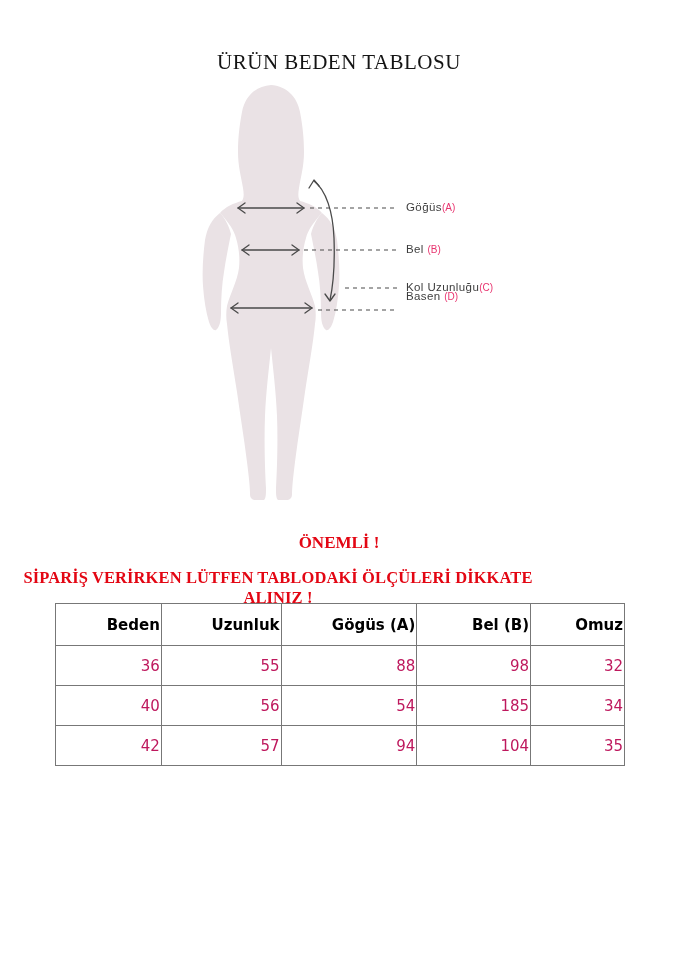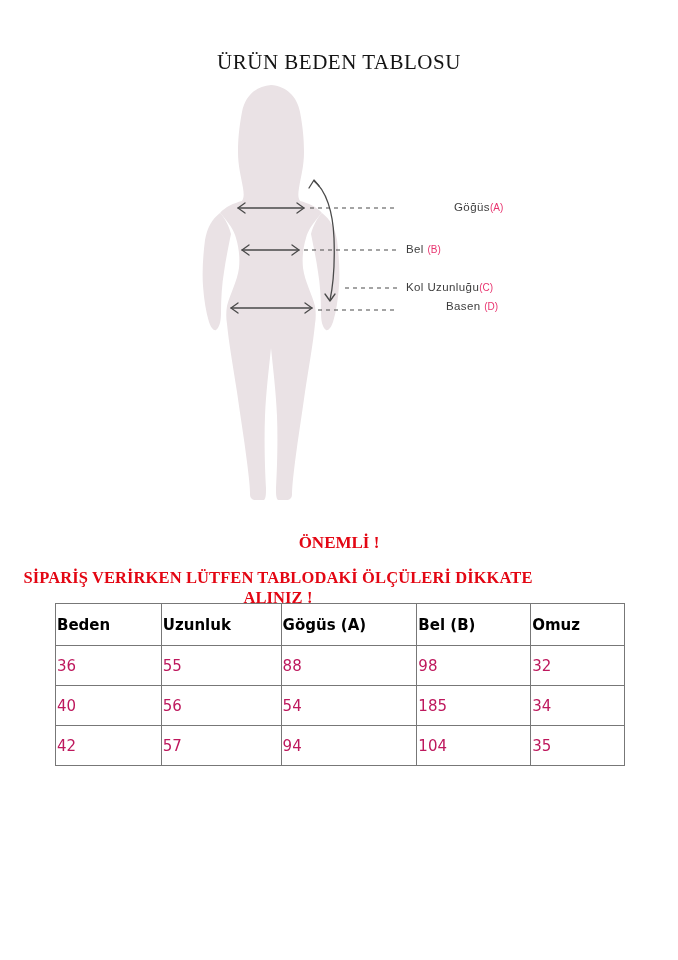--- a/index.html
+++ b/index.html
@@ -17,38 +17,38 @@
     font-size:21px;letter-spacing:.5px;color:#141414;
   }
   .diagram{position:absolute;top:82px;left:0;width:678px;height:432px;}
   .diagram svg{position:absolute;top:0;left:0;}
   .measure-label{
     position:absolute;left:406px;
     font-size:11.5px;color:#3d3d3d;letter-spacing:.4px;
     white-space:pre;
   }
   .measure-label .letter{font-size:10px;letter-spacing:0;}
-  .lbl-0{top:119px;margin-left:48px;} .lbl-1{top:161px;} .lbl-2{top:199px;} .lbl-3{top:218px;margin-left:40px;}
+  .lbl-0{top:119px;} .lbl-1{top:161px;} .lbl-2{top:199px;} .lbl-3{top:208px;}
   .important-heading{
     position:absolute;top:533px;left:0;width:678px;
     text-align:center;font-family:"Liberation Serif", serif;
     font-weight:bold;font-size:17px;
   }
   .warning-text{
     position:absolute;top:568px;left:0;width:556px;
     text-align:center;font-family:"Liberation Serif", serif;
     font-weight:bold;font-size:16.5px;letter-spacing:.1px;
   }
   table.size-table{
     position:absolute;top:603px;left:55px;width:570px;
     border-collapse:collapse;table-layout:fixed;
     font-family:"DejaVu Sans", sans-serif;
   }
   .size-table th,.size-table td{
-    border:1px solid #777777;text-align:left;vertical-align:middle;
+    border:1px solid #777777;text-align:right;vertical-align:middle;
   }
   .size-table th{height:39px;font-size:15px;font-weight:bold;color:#000;}
   .size-table td{height:37px;font-size:15px;font-weight:normal;color:#be185d;}
   .c0{width:18.6%;} .c1{width:21.05%;} .c2{width:23.86%;} .c3{width:20%;} .c4{width:16.49%;}
 </style>
 </head>
 <body>
 
 <div class="page">
 

